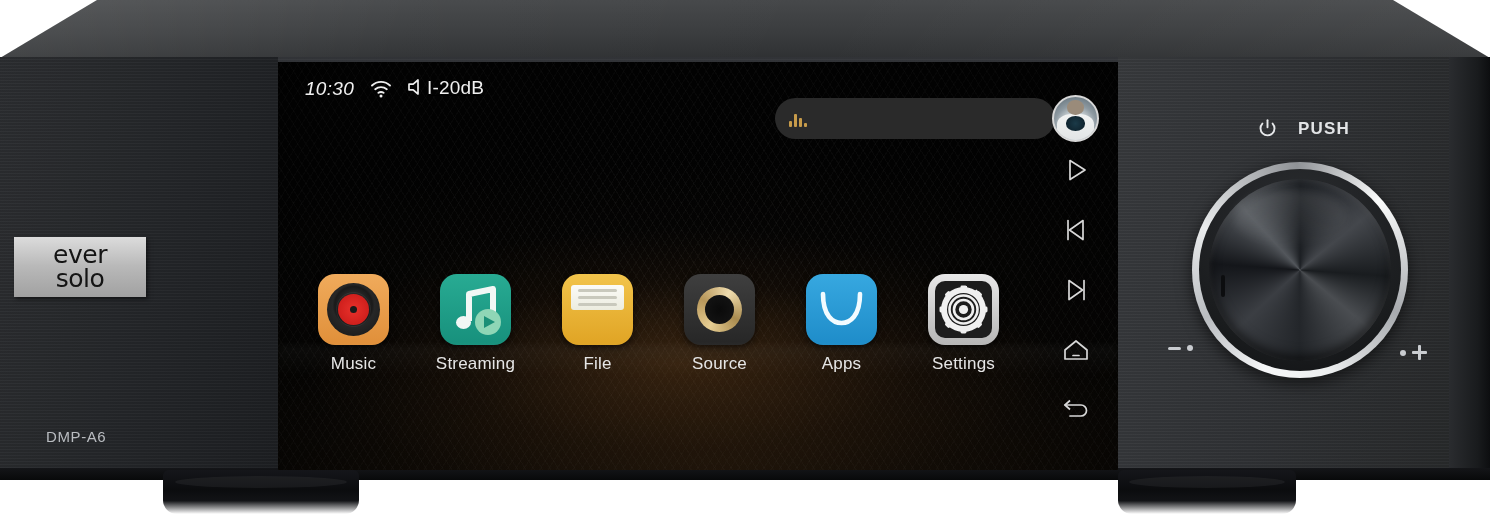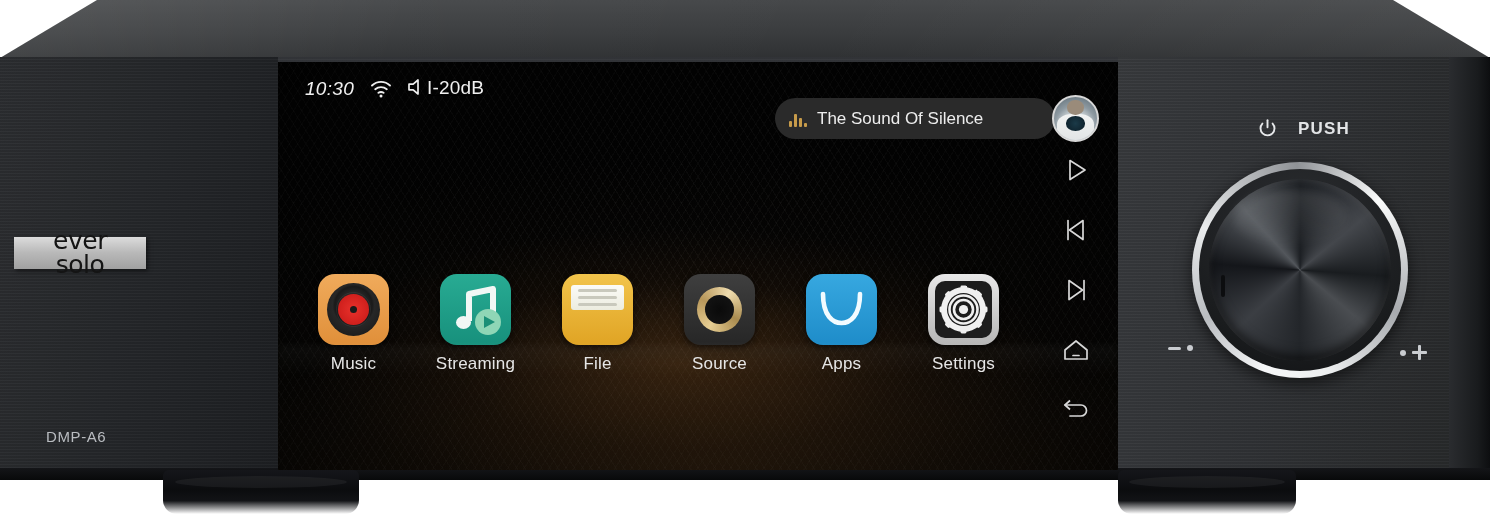--- a/index.html
+++ b/index.html
@@ -53,21 +53,21 @@
   
   .foot { position:absolute; height:44px; border-radius:6px 6px 14px 14px;
           background:linear-gradient(180deg,#15161a 0%,#0b0c0e 45%,#121316 70%,#05060700 100%); }
   .foot:after { content:""; position:absolute; left:6%; top:6px; width:88%; height:12px;
                 border-radius:50%; background:rgba(255,255,255,.05); }
   .foot.l { left:163px; top:470px; width:196px; }
   .foot.r { left:1118px; top:470px; width:178px; }
 
   
   .logo-badge {
-    position:absolute; left:14px; top:237px; width:132px; height:32px;
+    position:absolute; left:14px; top:237px; width:132px; height:60px;
     background:linear-gradient(180deg,#dcdcdc 0%,#b9b9b9 48%,#a1a1a1 100%);
     display:flex; flex-direction:column; align-items:center; justify-content:center;
     box-shadow:2px 2px 4px rgba(0,0,0,.5);
   }
   .logo-badge .l1, .logo-badge .l2 {
     color:#141414; font-weight:400; letter-spacing:-0.5px; line-height:0.96;
     font-family:"DejaVu Sans", sans-serif;
   }
   .logo-badge .l1 { font-size:25px; }
   .logo-badge .l2 { font-size:25px; }
@@ -365,21 +365,20 @@
     <div class="grid-reflection"></div>
   </div>
 
   <div class="nowplaying">
     <span class="eq-icon">
       <i style="height:6px"></i>
         <i style="height:13px"></i>
         <i style="height:9px"></i>
         <i style="height:4px"></i>
     </span>
-    <span class="np-title">The Sound Of Silence</span>
   </div>
   <div class="avatar">
     <div class="body"></div>
       <div class="head"></div>
       <div class="disc"></div>
   </div>
 
   <div class="sidenav">
     <div class="nav-btn">
       <svg width="26" height="26" viewBox="0 0 26 26">

